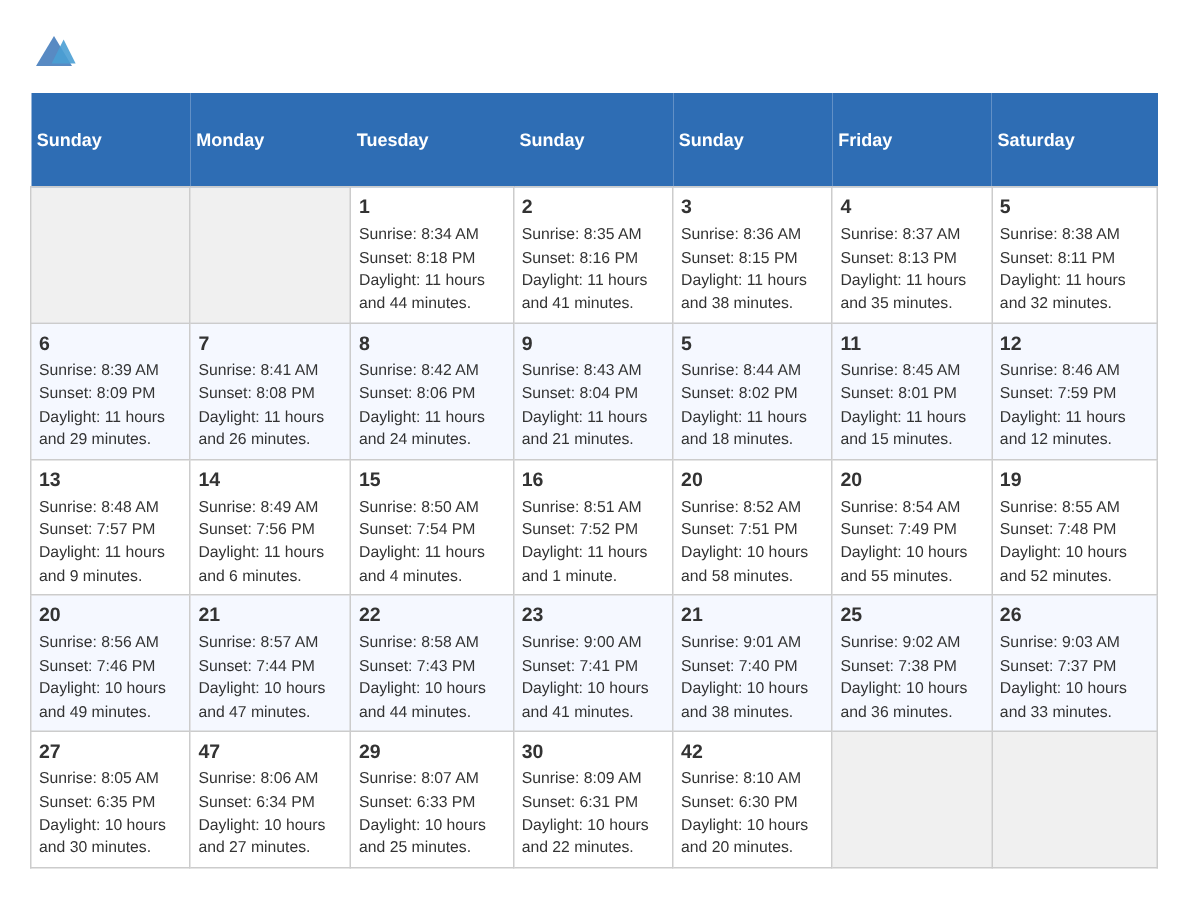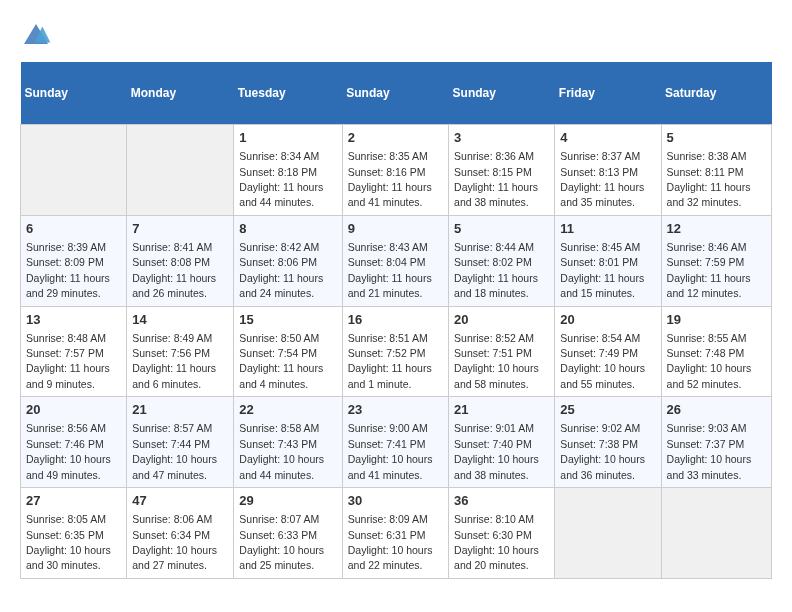--- a/index.html
+++ b/index.html
@@ -151,18 +151,18 @@
         <td><span class="day-num">23</span><span class="day-info">Sunrise: 9:00 AM<br>Sunset: 7:41 PM<br>Daylight: 10 hours and 41 minutes.</span></td>
         <td><span class="day-num">21</span><span class="day-info">Sunrise: 9:01 AM<br>Sunset: 7:40 PM<br>Daylight: 10 hours and 38 minutes.</span></td>
         <td><span class="day-num">25</span><span class="day-info">Sunrise: 9:02 AM<br>Sunset: 7:38 PM<br>Daylight: 10 hours and 36 minutes.</span></td>
         <td><span class="day-num">26</span><span class="day-info">Sunrise: 9:03 AM<br>Sunset: 7:37 PM<br>Daylight: 10 hours and 33 minutes.</span></td>
       </tr>
       <tr>
         <td><span class="day-num">27</span><span class="day-info">Sunrise: 8:05 AM<br>Sunset: 6:35 PM<br>Daylight: 10 hours and 30 minutes.</span></td>
         <td><span class="day-num">47</span><span class="day-info">Sunrise: 8:06 AM<br>Sunset: 6:34 PM<br>Daylight: 10 hours and 27 minutes.</span></td>
         <td><span class="day-num">29</span><span class="day-info">Sunrise: 8:07 AM<br>Sunset: 6:33 PM<br>Daylight: 10 hours and 25 minutes.</span></td>
         <td><span class="day-num">30</span><span class="day-info">Sunrise: 8:09 AM<br>Sunset: 6:31 PM<br>Daylight: 10 hours and 22 minutes.</span></td>
-        <td><span class="day-num">36</span><span class="day-info">Sunrise: 8:10 AM<br>Sunset: 6:30 PM<br>Daylight: 10 hours and 20 minutes.</span></td>
+        <td><span class="day-num">42</span><span class="day-info">Sunrise: 8:10 AM<br>Sunset: 6:30 PM<br>Daylight: 10 hours and 20 minutes.</span></td>
         <td class="empty"></td>
         <td class="empty"></td>
       </tr>
     </tbody>
 </table>
 
 </body></html>

